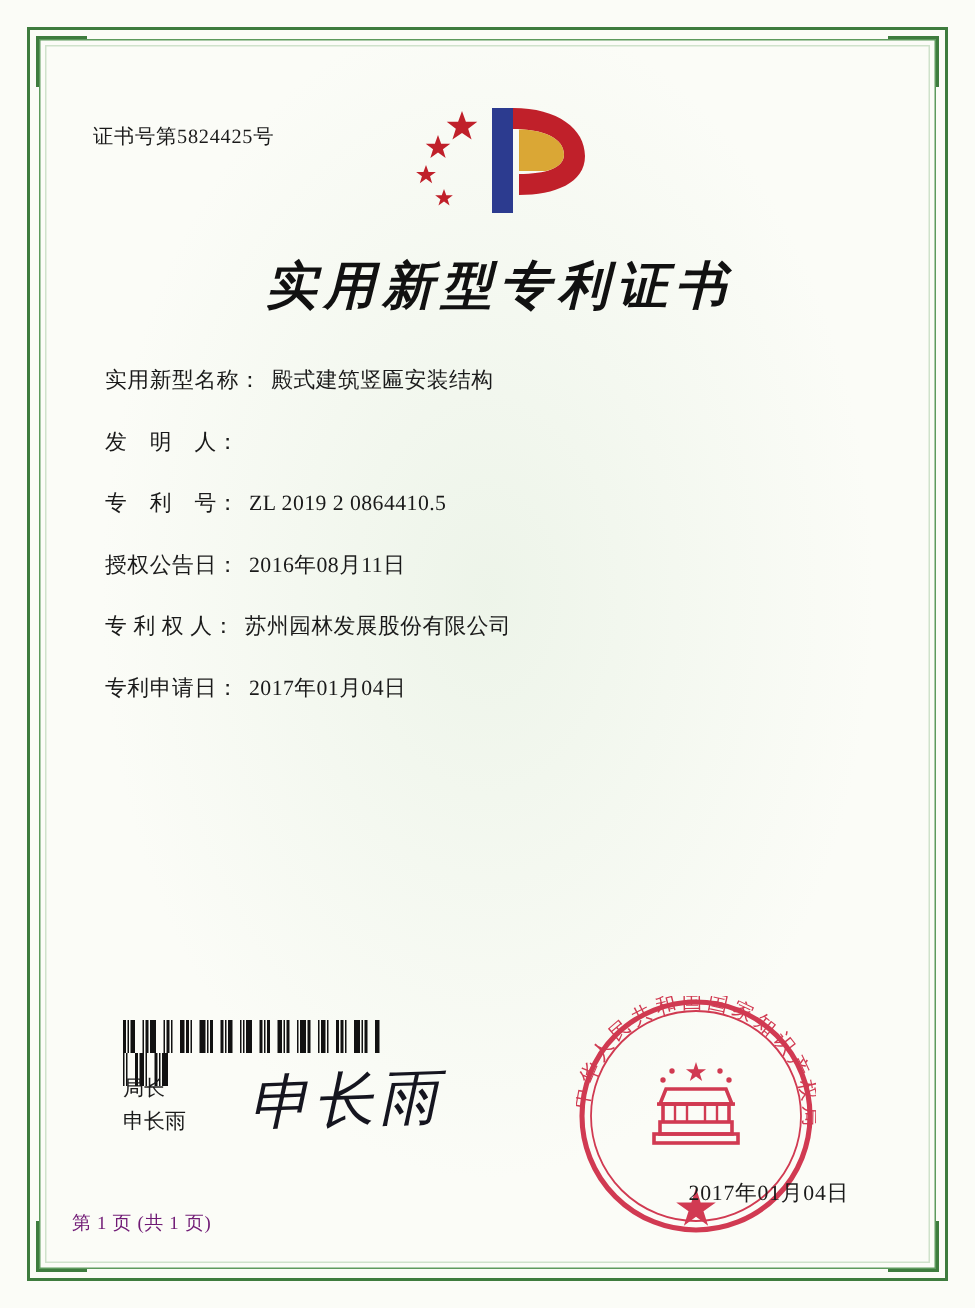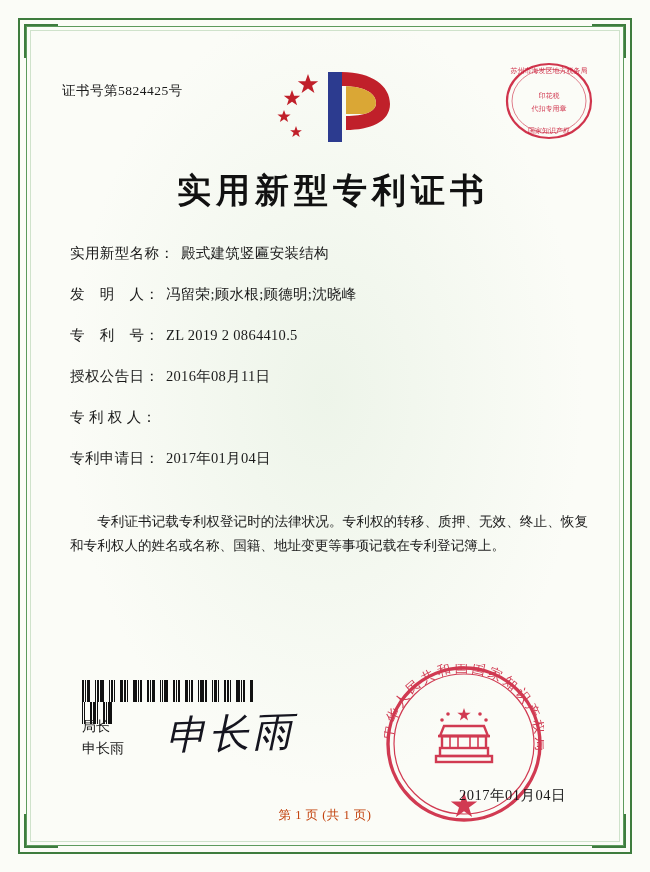--- a/index.html
+++ b/index.html
@@ -105,20 +105,21 @@
     position: absolute;
     left: 16px;
     right: 0;
     top: 124px;
     text-align: center;
     font-size: 34px;
     font-weight: bold;
     letter-spacing: 5px;
     color: #111;
     font-family: "Liberation Serif", serif;
+    font-style: italic;
   }
 
   
   .fields {
     position: absolute;
     left: 22px;
     right: 10px;
     top: 200px;
     text-align: center;
   }
@@ -206,23 +207,23 @@
     font-size: 14.5px;
     letter-spacing: 0.5px;
     color: #1a1a1a;
   }
 
   .footer {
     position: absolute;
     left: 0;
     right: 0;
     bottom: 4px;
-    text-align: center;
+    text-align: left;
     font-size: 12.5px;
-    color: #c2410c;
+    color: #701a75;
     letter-spacing: 0.5px;
   }
 </style>
 </head>
 <body>
 
 <div class="page">
 
   <div class="border-hair"></div>
   <div class="border-inner"></div>
@@ -243,76 +244,63 @@
           <polygon points="42,34 44.1,39.8 50.2,39.8 45.3,43.5 47.1,49.3 42,45.7 36.9,49.3 38.7,43.5 33.8,39.8 39.9,39.8"></polygon>
           <polygon points="34,54 35.7,58.6 40.6,58.6 36.7,61.5 38.1,66.1 34,63.2 29.9,66.1 31.3,61.5 27.4,58.6 32.3,58.6"></polygon>
           <polygon points="46,70 47.5,74.2 51.9,74.2 48.4,76.8 49.7,81 46,78.4 42.3,81 43.6,76.8 40.1,74.2 44.5,74.2"></polygon>
         </g>
         <path d="M78 16 L92 16 L92 86 L78 86 Z" fill="#2c3b8f"></path>
         <path d="M92 16 C122 16 140 30 140 48 C140 66 120 74 96 74 L96 60 C114 60 126 56 126 47 C126 36 112 30 92 30 Z" fill="#c0202a"></path>
         <path d="M92 30 C112 30 126 36 126 47 C126 52 122 56 114 58 L96 58 L96 30 Z" fill="#d8a22a" opacity="0.95"></path>
       </svg>
     </div>
 
-    <div class="seal-red">
-      <svg viewBox="0 0 90 90" width="90" height="90" xmlns="http://www.w3.org/2000/svg">
-        <ellipse cx="45" cy="45" rx="42" ry="37" fill="none" stroke="#c8102e" stroke-width="2.2" opacity="0.85"></ellipse>
-        <ellipse cx="45" cy="45" rx="37" ry="32" fill="none" stroke="#c8102e" stroke-width="0.9" opacity="0.6"></ellipse>
-        <g fill="#c8102e" opacity="0.85" font-family="'Liberation Serif', serif" font-size="7" text-anchor="middle">
-          <text x="45" y="17">苏州市海发区地方税务局</text>
-          <text x="45" y="42">印花税</text>
-          <text x="45" y="55">代扣专用章</text>
-          <text x="45" y="77">国家知识产权</text>
-        </g>
-      </svg>
-    </div>
 
     <div class="main-title">实用新型专利证书</div>
 
     <div class="fields">
 
       <div class="field-row">
         <span class="field-label">实用新型名称</span>
         <span class="field-colon">：</span>
         <span class="field-value">殿式建筑竖匾安装结构</span>
       </div>
 
       <div class="field-row">
         <span class="field-label">发　明　人</span>
         <span class="field-colon">：</span>
-        <span class="field-value">冯留荣;顾水根;顾德明;沈晓峰</span>
       </div>
 
       <div class="field-row">
         <span class="field-label">专　利　号</span>
         <span class="field-colon">：</span>
         <span class="field-value">ZL 2019 2 0864410.5</span>
       </div>
 
       <div class="field-row">
         <span class="field-label">授权公告日</span>
         <span class="field-colon">：</span>
         <span class="field-value">2016年08月11日</span>
       </div>
 
       <div class="field-row">
         <span class="field-label">专 利 权 人</span>
         <span class="field-colon">：</span>
+        <span class="field-value">苏州园林发展股份有限公司</span>
       </div>
 
       <div class="field-row">
         <span class="field-label">专利申请日</span>
         <span class="field-colon">：</span>
         <span class="field-value">2017年01月04日</span>
       </div>
 
     </div>
 
     <div class="paragraphs">
-      <p>专利证书记载专利权登记时的法律状况。专利权的转移、质押、无效、终止、恢复和专利权人的姓名或名称、国籍、地址变更等事项记载在专利登记簿上。</p>
     </div>
 
     <div class="barcode">
       <span style="width:2px"></span><span style="width:1px"></span><span style="width:3px"></span>
       <span style="width:1px"></span><span style="width:2px"></span><span style="width:4px"></span>
       <span style="width:1px"></span><span style="width:2px"></span><span style="width:1px"></span>
       <span style="width:3px"></span><span style="width:2px"></span><span style="width:1px"></span>
       <span style="width:4px"></span><span style="width:1px"></span><span style="width:2px"></span>
       <span style="width:2px"></span><span style="width:1px"></span><span style="width:3px"></span>
       <span style="width:1px"></span><span style="width:1px"></span><span style="width:4px"></span>

